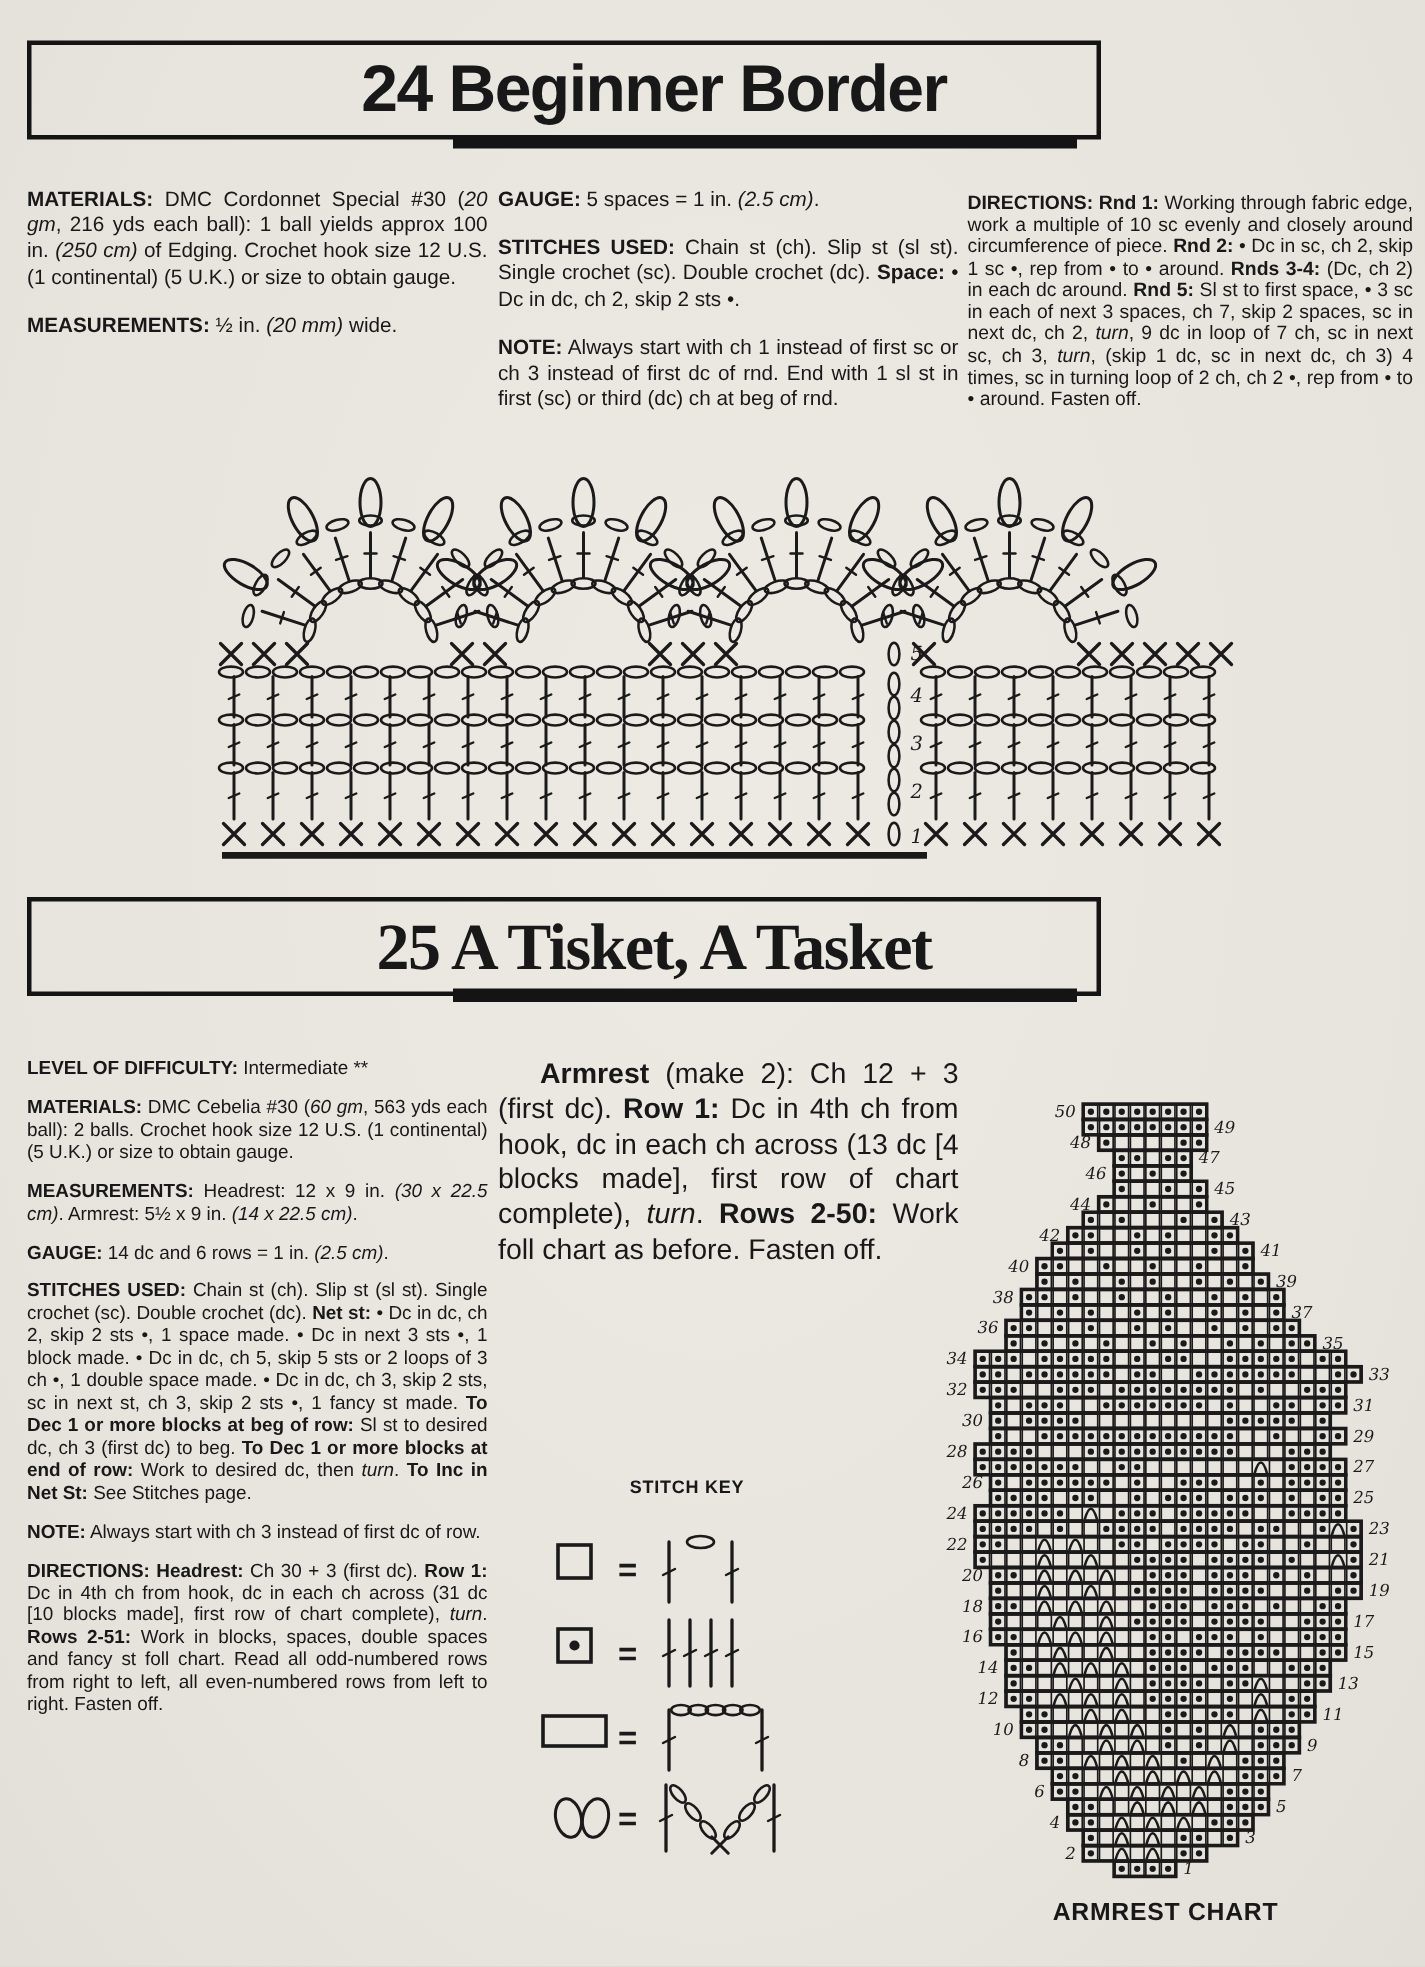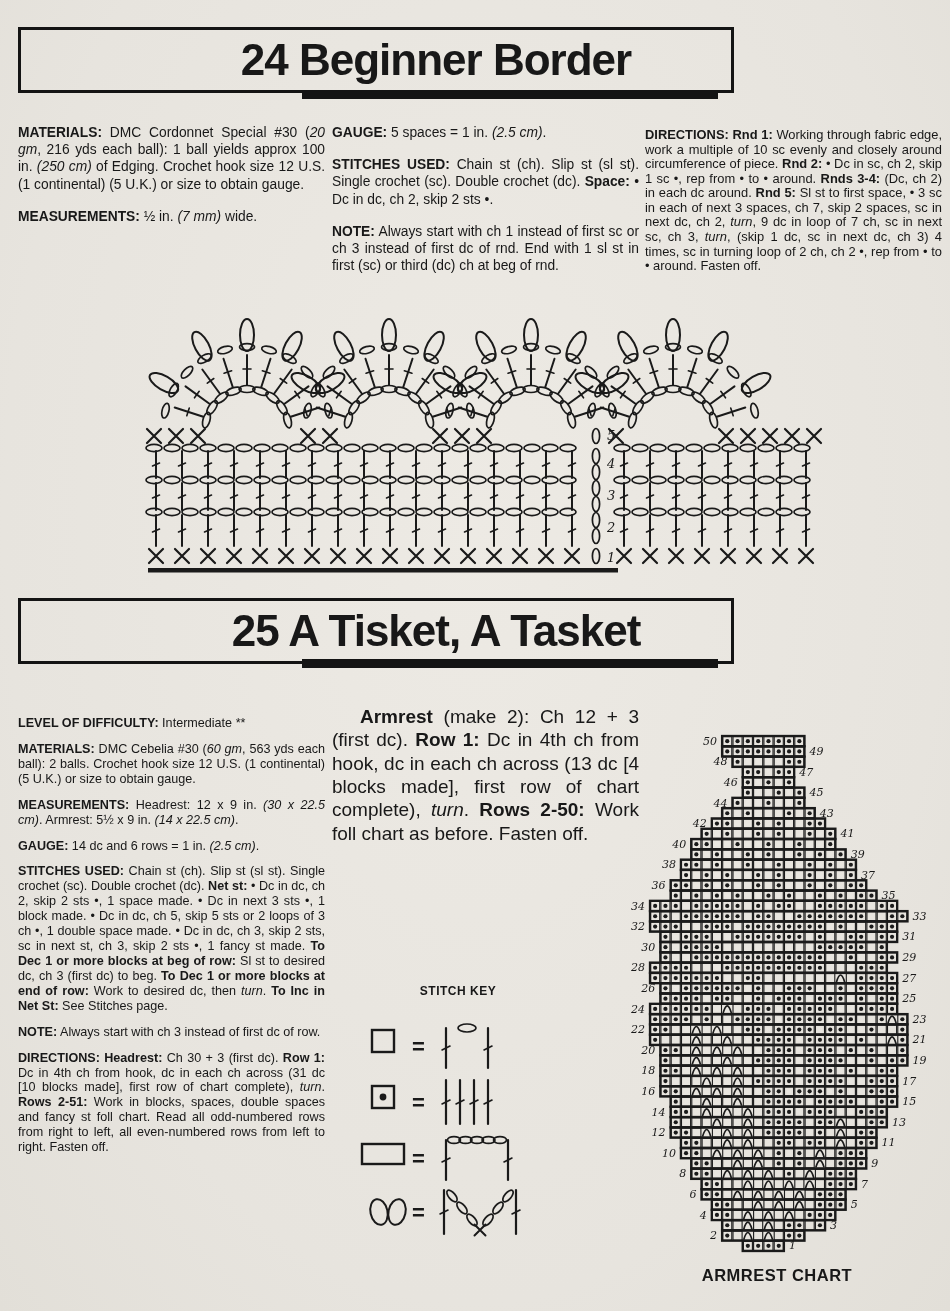--- a/index.html
+++ b/index.html
@@ -17,21 +17,21 @@
     width:100%;text-align:center;font-size:44px;font-weight:700;
     letter-spacing:-1px;padding-left:120px;box-sizing:border-box;white-space:nowrap;
   }
   .titlebar{position:absolute;left:302px;width:416px;height:9px;background:#141414;}
   .col{position:absolute;text-align:justify;}
   .col p{margin:0 0 15px 0;}
   .c24{font-size:13.8px;line-height:1.25;width:307px;}
   .c24t{font-size:12.9px;line-height:1.13;width:297px;}
   .c24t p{margin:0 0 12px 0;}
   .c25{font-size:12.6px;line-height:1.185;width:307px;}
-  .c25 p{margin:11px 0 11px 0;}
+  .c25 p{margin:0 0 11px 0;}
   .c25b{font-size:19px;line-height:1.23;width:307px;}
   .c25b p.indent{text-indent:28px;}
   .b{font-weight:700;}
   .i{font-style:italic;}
   .keytitle{
     position:absolute;left:318px;top:984px;width:280px;text-align:center;
     font-size:12px;font-weight:700;letter-spacing:.5px;
   }
   .chartcaption{
     position:absolute;left:622px;top:1266px;width:310px;text-align:center;
@@ -47,21 +47,21 @@
 
 <div class="page">
 
   <div class="titlebox" style="top:27px;">
     <div class="t">24 Beginner Border</div>
   </div>
   <div class="titlebar" style="top:90px;"></div>
 
   <div class="col c24" style="left:18px;top:124px;">
       <p><span class="b">MATERIALS:</span><span> DMC Cordonnet Special #30 (</span><span class="i">20 gm</span><span>, 216 yds each ball): 1 ball yields approx 100 in. </span><span class="i">(250 cm)</span><span> of Edging. Crochet hook size 12 U.S. (1 continental) (5 U.K.) or size to obtain gauge.</span></p>
-      <p><span class="b">MEASUREMENTS:</span><span> ½ in. </span><span class="i">(7 mm)</span><span> wide.</span></p>
+      <p><span class="b">MEASUREMENTS:</span><span> ½ in. </span><span class="i">(20 mm)</span><span> wide.</span></p>
     </div>
   <div class="col c24" style="left:332px;top:124px;">
       <p><span class="b">GAUGE:</span><span> 5 spaces = 1 in. </span><span class="i">(2.5 cm)</span><span>.</span></p>
       <p><span class="b">STITCHES USED:</span><span> Chain st (ch). Slip st (sl st). Single crochet (sc). Double crochet (dc). </span><span class="b">Space:</span><span> • Dc in dc, ch 2, skip 2 sts •.</span></p>
       <p><span class="b">NOTE:</span><span> Always start with ch 1 instead of first sc or ch 3 instead of first dc of rnd. End with 1 sl st in first (sc) or third (dc) ch at beg of rnd.</span></p>
     </div>
   <div class="col c24t" style="left:645px;top:128px;">
       <p><span class="b">DIRECTIONS: Rnd 1:</span><span> Working through fabric edge, work a multiple of 10 sc evenly and closely around circumference of piece. </span><span class="b">Rnd 2:</span><span> • Dc in sc, ch 2, skip 1 sc •, rep from • to • around. </span><span class="b">Rnds 3-4:</span><span> (Dc, ch 2) in each dc around. </span><span class="b">Rnd 5:</span><span> Sl st to first space, • 3 sc in each of next 3 spaces, ch 7, skip 2 spaces, sc in next dc, ch 2, </span><span class="i">turn</span><span>, 9 dc in loop of 7 ch, sc in next sc, ch 3, </span><span class="i">turn</span><span>, (skip 1 dc, sc in next dc, ch 3) 4 times, sc in turning loop of 2 ch, ch 2 •, rep from • to • around. Fasten off.</span></p>
     </div>
 
@@ -542,21 +542,21 @@
       <ellipse cx="0" cy="0" rx="7.5" ry="3.4" fill="none" stroke="#1a1a1a" stroke-width="1.7" transform="translate(459.674545509336 74.01978863234643) rotate(-60.79999999999998)"></ellipse>
       <ellipse cx="0" cy="0" rx="7.5" ry="3.4" fill="none" stroke="#1a1a1a" stroke-width="1.7" transform="translate(451.4951589928163 94.67856076962786) rotate(-75.99999999999997)"></ellipse>
       <ellipse cx="0" cy="0" rx="7" ry="16" fill="none" stroke="#1a1a1a" stroke-width="2" transform="translate(616.1384387633061 67) rotate(60)"></ellipse>
       <ellipse cx="0" cy="0" rx="7" ry="16" fill="none" stroke="#1a1a1a" stroke-width="2" transform="translate(578.0692700274456 30.237031085543023) rotate(28)"></ellipse>
       <ellipse cx="0" cy="0" rx="7" ry="16" fill="none" stroke="#1a1a1a" stroke-width="2" transform="translate(533 19) rotate(0)"></ellipse>
       <ellipse cx="0" cy="0" rx="7" ry="16" fill="none" stroke="#1a1a1a" stroke-width="2" transform="translate(487.9307299725545 30.237031085542995) rotate(-28)"></ellipse>
       <ellipse cx="0" cy="0" rx="7" ry="16" fill="none" stroke="#1a1a1a" stroke-width="2" transform="translate(449.8615612366939 67) rotate(-60)"></ellipse>
     </svg>
 
   <div class="titlebox" style="top:598px;">
-    <div class="t" style="padding-left:120px;">25 A Tisket, A Tasket</div>
+    <div class="t" style="padding-left:120px;font-family:Liberation Serif, serif;">25 A Tisket, A Tasket</div>
   </div>
   <div class="titlebar" style="top:659px;"></div>
 
   <div class="col c25" style="left:18px;top:705px;">
       <p><span class="b">LEVEL OF DIFFICULTY:</span><span> Intermediate **</span></p>
       <p><span class="b">MATERIALS:</span><span> DMC Cebelia #30 (</span><span class="i">60 gm</span><span>, 563 yds each ball): 2 balls. Crochet hook size 12 U.S. (1 continental) (5 U.K.) or size to obtain gauge.</span></p>
       <p><span class="b">MEASUREMENTS:</span><span> Headrest: 12 x 9 in. </span><span class="i">(30 x 22.5 cm)</span><span>. Armrest: 5½ x 9 in. </span><span class="i">(14 x 22.5 cm)</span><span>.</span></p>
       <p><span class="b">GAUGE:</span><span> 14 dc and 6 rows = 1 in. </span><span class="i">(2.5 cm)</span><span>.</span></p>
       <p><span class="b">STITCHES USED:</span><span> Chain st (ch). Slip st (sl st). Single crochet (sc). Double crochet (dc). </span><span class="b">Net st:</span><span> • Dc in dc, ch 2, skip 2 sts •, 1 space made. • Dc in next 3 sts •, 1 block made. • Dc in dc, ch 5, skip 5 sts or 2 loops of 3 ch •, 1 double space made. • Dc in dc, ch 3, skip 2 sts, sc in next st, ch 3, skip 2 sts •, 1 fancy st made. </span><span class="b">To Dec 1 or more blocks at beg of row:</span><span> Sl st to desired dc, ch 3 (first dc) to beg. </span><span class="b">To Dec 1 or more blocks at end of row:</span><span> Work to desired dc, then </span><span class="i">turn</span><span>. </span><span class="b">To Inc in Net St:</span><span> See Stitches page.</span></p>
       <p><span class="b">NOTE:</span><span> Always start with ch 3 instead of first dc of row.</span></p>

